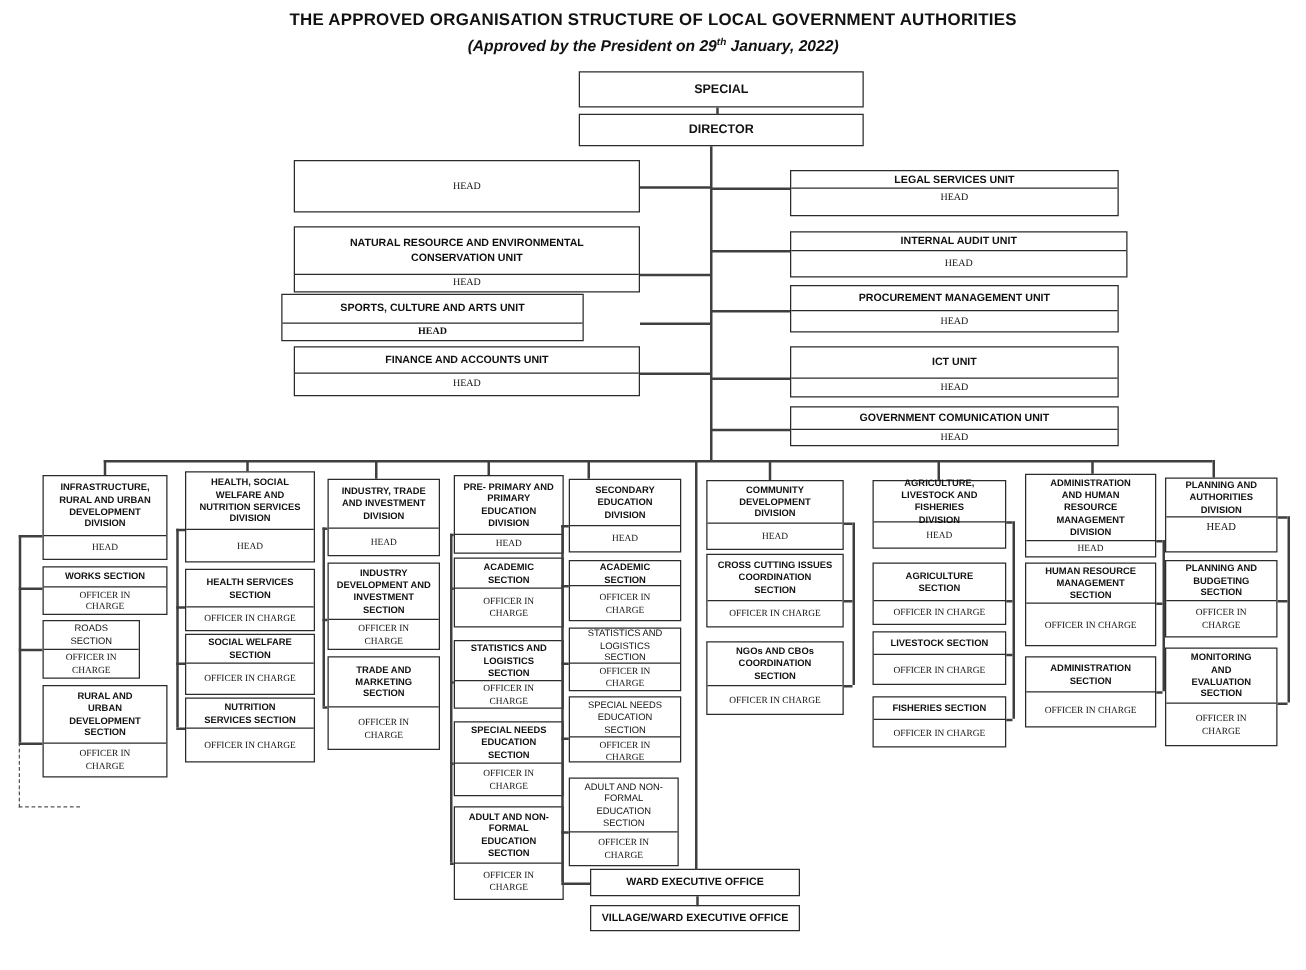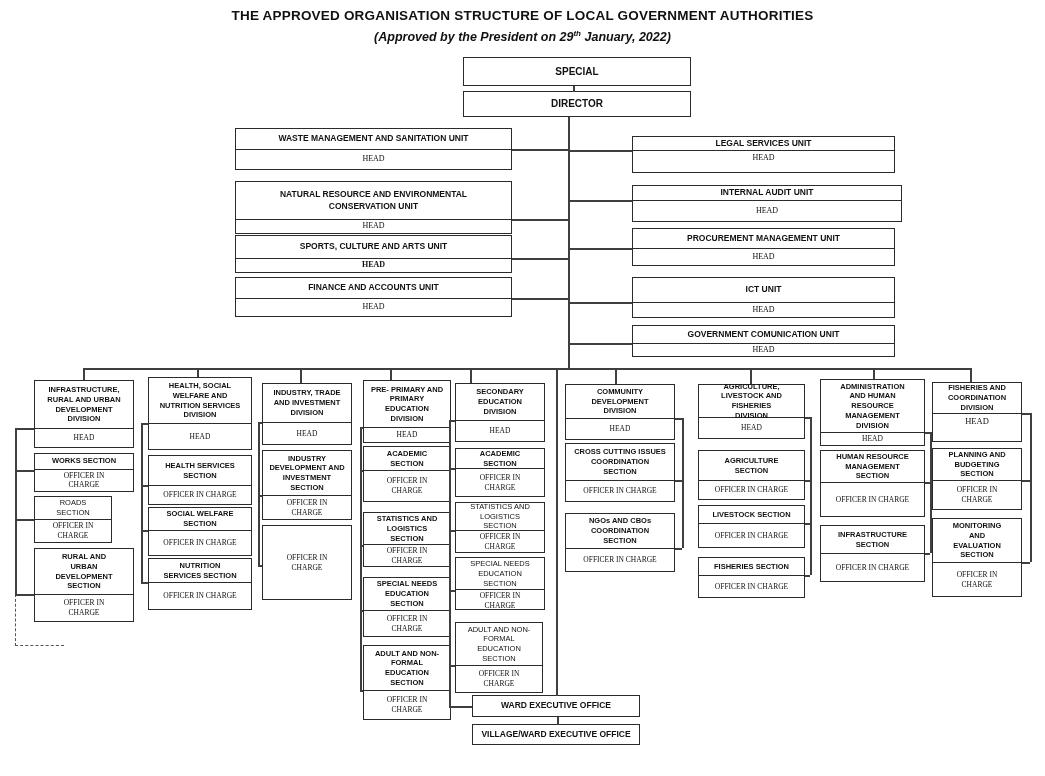--- a/index.html
+++ b/index.html
@@ -32,28 +32,27 @@
 
 <div id="chart">
 
   <div class="ttl">THE APPROVED ORGANISATION STRUCTURE OF LOCAL GOVERNMENT AUTHORITIES</div>
   <div class="sub"><span>(Approved by the President on 29</span><sup>th</sup><span> January, 2022)</span></div>
 
   <div class="b single big" style="left:463px;top:57px;width:228px;height:29px">SPECIAL</div>
   <div class="b single big" style="left:463px;top:91px;width:228px;height:26px">DIRECTOR</div>
 
   <div class="b u" style="left:235px;top:128px;width:277px;height:42px">
-    <div class="n" style="height:21px">WASTE MANAGEMENT AND SANITATION UNIT</div>
     <div class="o">HEAD</div>
   </div>
   <div class="b u" style="left:235px;top:181px;width:277px;height:53px">
     <div class="n" style="height:38px;padding:1px 40px">NATURAL RESOURCE AND ENVIRONMENTAL CONSERVATION UNIT</div>
     <div class="o">HEAD</div>
   </div>
-  <div class="b u" style="left:235px;top:235px;width:277px;height:38px">
+  <div class="b u" style="left:225px;top:235px;width:242px;height:38px">
     <div class="n" style="height:23px">SPORTS, CULTURE AND ARTS UNIT</div>
     <div class="o bold">HEAD</div>
   </div>
   <div class="b u" style="left:235px;top:277px;width:277px;height:40px">
     <div class="n" style="height:21px">FINANCE AND ACCOUNTS UNIT</div>
     <div class="o">HEAD</div>
   </div>
 
   <div class="b u" style="left:632px;top:136px;width:263px;height:37px">
     <div class="n" style="height:14px">LEGAL SERVICES UNIT</div>
@@ -112,20 +111,21 @@
 
   <div class="b" style="left:262px;top:383px;width:90px;height:62px">
     <div class="n" style="height:39px">INDUSTRY, TRADE AND INVESTMENT DIVISION</div>
     <div class="o">HEAD</div>
   </div>
   <div class="b" style="left:262px;top:450px;width:90px;height:70px">
     <div class="n" style="height:45px">INDUSTRY DEVELOPMENT AND INVESTMENT SECTION</div>
     <div class="o narrow">OFFICER IN CHARGE</div>
   </div>
   <div class="b" style="left:262px;top:525px;width:90px;height:75px">
+    <div class="n" style="height:40px;padding:1px 12px">TRADE AND MARKETING SECTION</div>
     <div class="o narrow">OFFICER IN CHARGE</div>
   </div>
 
   <div class="b" style="left:363px;top:380px;width:88px;height:63px">
     <div class="n" style="height:47px">PRE- PRIMARY AND PRIMARY EDUCATION DIVISION</div>
     <div class="o">HEAD</div>
   </div>
   <div class="b" style="left:363px;top:446px;width:88px;height:56px">
     <div class="n" style="height:24px;padding:1px 12px">ACADEMIC SECTION</div>
     <div class="o narrow">OFFICER IN CHARGE</div>
@@ -196,26 +196,26 @@
 
   <div class="b" style="left:820px;top:379px;width:105px;height:67px">
     <div class="n" style="height:53px;padding:1px 18px">ADMINISTRATION AND HUMAN RESOURCE MANAGEMENT DIVISION</div>
     <div class="o">HEAD</div>
   </div>
   <div class="b" style="left:820px;top:450px;width:105px;height:67px">
     <div class="n" style="height:32px;padding:1px 10px">HUMAN RESOURCE MANAGEMENT SECTION</div>
     <div class="o">OFFICER IN CHARGE</div>
   </div>
   <div class="b" style="left:820px;top:525px;width:105px;height:57px">
-    <div class="n" style="height:28px;padding:1px 20px">INFRASTRUCTURE SECTION</div>
+    <div class="n" style="height:28px;padding:1px 20px">ADMINISTRATION SECTION</div>
     <div class="o">OFFICER IN CHARGE</div>
   </div>
 
   <div class="b" style="left:932px;top:382px;width:90px;height:60px">
-    <div class="n" style="height:31px;padding:1px 8px">FISHERIES AND COORDINATION DIVISION</div>
+    <div class="n" style="height:31px;padding:1px 8px">PLANNING AND AUTHORITIES DIVISION</div>
     <div class="o top" style="font-size:8.5px">HEAD</div>
   </div>
   <div class="b" style="left:932px;top:448px;width:90px;height:62px">
     <div class="n" style="height:32px;padding:1px 10px">PLANNING AND BUDGETING SECTION</div>
     <div class="o narrow">OFFICER IN CHARGE</div>
   </div>
   <div class="b" style="left:932px;top:518px;width:90px;height:79px">
     <div class="n" style="height:44px;padding:1px 14px">MONITORING AND EVALUATION SECTION</div>
     <div class="o narrow">OFFICER IN CHARGE</div>
   </div>

